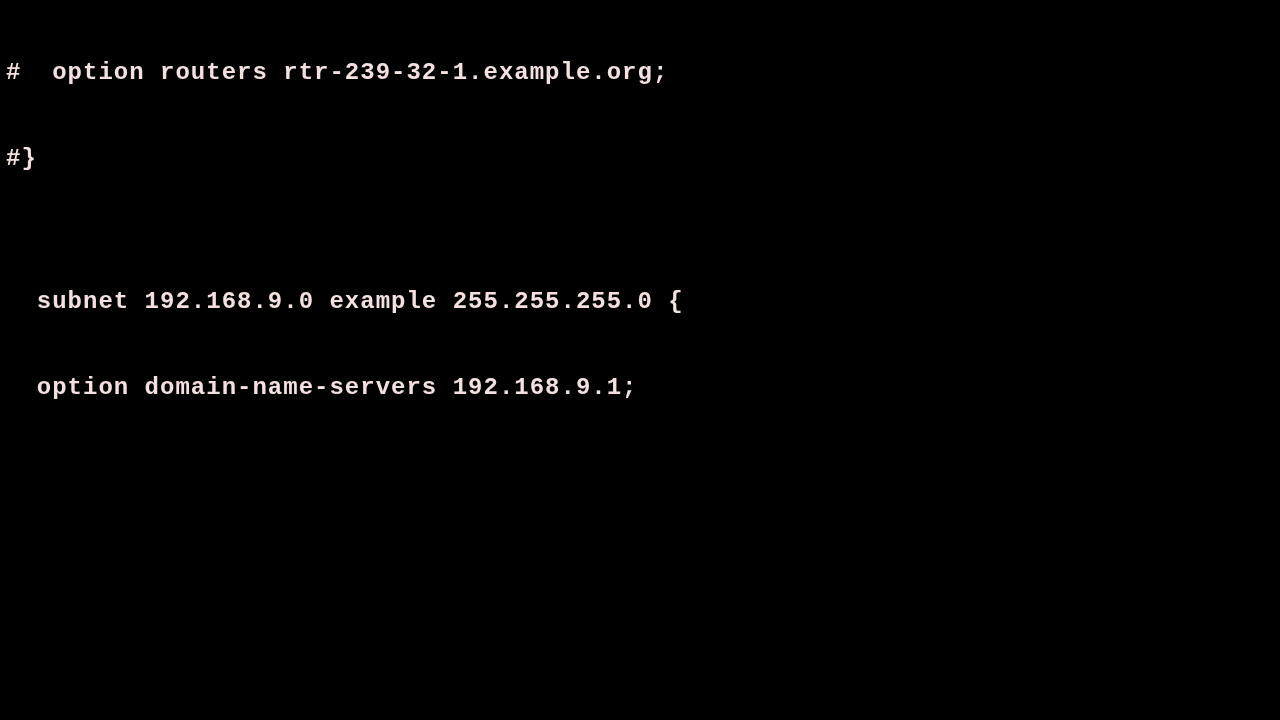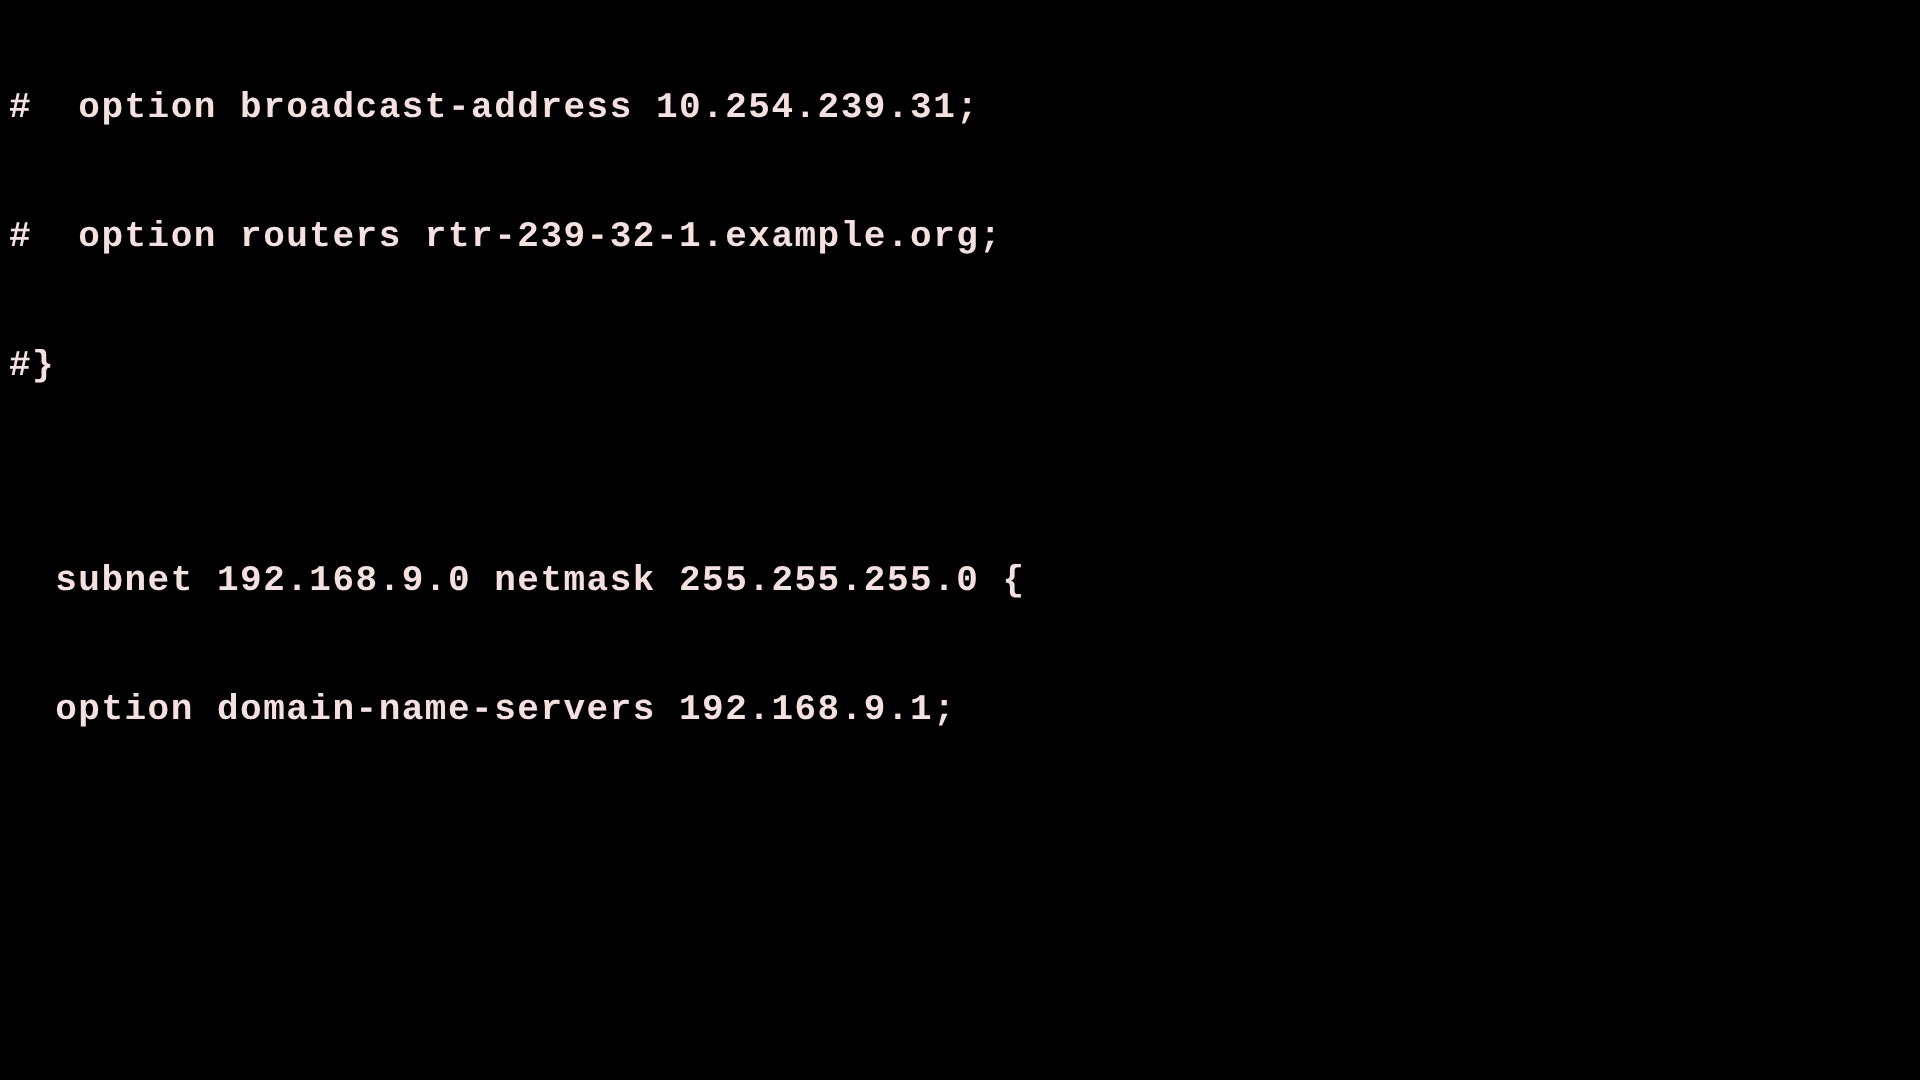--- a/index.html
+++ b/index.html
@@ -21,25 +21,24 @@
     letter-spacing: 1px;
   }
   .line {
     display: block;
   }
 </style>
 </head>
 <body>
 
 <div class="terminal">
-  <span class="line">#  option broadcast-address 10.254.239.31;</span>
   <span class="line">#  option routers rtr-239-32-1.example.org;</span>
   <span class="line">#}</span>
   <span class="line"></span>
-  <span class="line">  subnet 192.168.9.0 netmask 255.255.255.0 {</span>
+  <span class="line">  subnet 192.168.9.0 example 255.255.255.0 {</span>
   <span class="line">  option domain-name-servers 192.168.9.1;</span>
   
   
   
   
   
   
   
   
   

